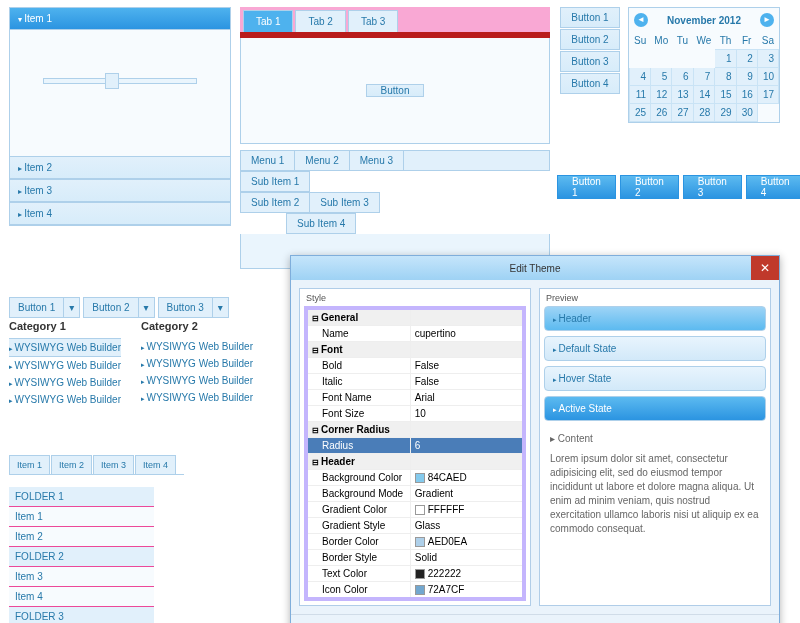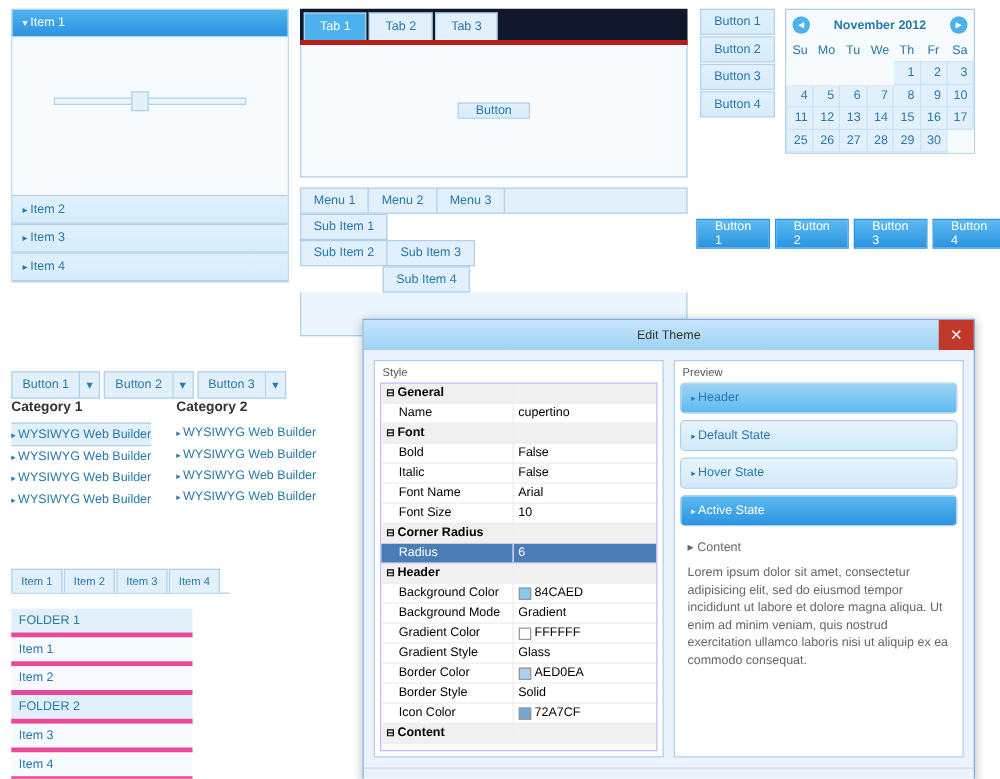--- a/index.html
+++ b/index.html
@@ -6,65 +6,65 @@
 body{background:#fff;width:800px;height:623px;position:relative;overflow:hidden}
 .accordion{position:absolute;left:9px;top:7px;width:222px;border:1px solid #aed0ea}
 .acc-hdr{background:linear-gradient(#4eb2ee,#2b94e1);color:#fff;padding:5px 8px;border-bottom:1px solid #aed0ea;cursor:pointer}
 .acc-hdr.collapsed{background:linear-gradient(#e1f0fb,#d7ecfa);color:#2779aa;border-top:1px solid #aed0ea}
 .acc-hdr::before{content:"▾ ";font-size:8px}
 .acc-hdr.collapsed::before{content:"▸ "}
 .acc-body{height:126px;background:#f7fbfe;padding:30px 15px}
 .slider{position:relative;height:6px;background:#eaf5fd;border:1px solid #aed0ea;margin:18px}
 .slider-handle{position:absolute;left:40%;top:-6px;width:14px;height:16px;background:#e1f0fb;border:1px solid #aed0ea}
 .tabs{position:absolute;left:240px;top:7px;width:310px}
-.tab-strip{display:flex;border-bottom:4px solid #b91c1c;background:#0f172a;padding:3px 3px 0}
+.tab-strip{display:flex;border-bottom:6px solid #b91c1c;background:#f9a8d4;padding:3px 3px 0}
 .tab{padding:5px 12px;border:1px solid #aed0ea;border-bottom:none;background:#e1f0fb;color:#2779aa;margin-right:2px}
 .tab.active{background:#4eb2ee;color:#fff}
 .tab-body{height:106px;border:1px solid #aed0ea;border-top:none;background:#f7fbfe;display:flex;align-items:center;justify-content:center}
 .btn{display:inline-block;padding:0 14px;background:linear-gradient(#e1f0fb,#d7ecfa);border:1px solid #aed0ea;color:#2779aa;cursor:pointer}
 .vbtns{position:absolute;left:560px;top:7px;width:60px}
 .vbtns .btn{display:block;margin-bottom:1px;width:100%;text-align:center;padding:4px 0}
 .cal{position:absolute;left:628px;top:7px;width:152px;border:1px solid #aed0ea;background:#f7fbfe}
 .cal-hdr{display:flex;justify-content:space-between;align-items:center;padding:5px;color:#2779aa;font-weight:bold}
 .cal-nav{width:14px;height:14px;background:#4eb2ee;color:#fff;border-radius:7px;text-align:center;line-height:14px;font-size:8px;cursor:pointer}
 .cal table{width:100%;border-collapse:collapse}
 .cal th{padding:3px;color:#2779aa;font-weight:normal}
 .cal td{border:1px solid #c9e3f5;padding:3px 4px;text-align:right;background:#e1f0fb;color:#2779aa;cursor:pointer}
 .cal td.empty{background:#f7fbfe;border-color:#f7fbfe}
 .cal td.today{background:#4eb2ee;color:#fff}
 .menubar{position:absolute;left:240px;top:150px;width:310px}
 .menu-row{display:flex;border:1px solid #aed0ea;background:#e1f0fb}
 .menu-item{padding:4px 10px;border-right:1px solid #aed0ea;color:#2779aa;cursor:pointer}
 .sub-row{display:flex}
 .sub-row .menu-item{border:1px solid #aed0ea;background:#e1f0fb;margin-right:-1px}
-.sub-row.offset{margin-left:66px}
+.sub-row.offset{margin-left:46px}
 .menu-body{height:35px;background:#eaf5fd;border:1px solid #aed0ea;border-top:none}
 .hbtns{position:absolute;left:557px;top:175px;display:flex;gap:4px}
 .hbtns .btn{background:linear-gradient(#5cbaf0,#2b94e1);color:#fff;border-color:#2b94e1}
 .splitbtns{position:absolute;left:9px;top:297px;display:flex;gap:3px}
 .splitbtn{display:flex}
 .splitbtn span{padding:4px 8px;border:1px solid #aed0ea;background:#e1f0fb;color:#2779aa}
 .splitbtn span:last-child{border-left:none;padding:4px 5px}
 .cats{position:absolute;left:9px;top:320px;width:260px;display:flex;gap:20px}
 .cat h4{color:#333;font-size:11px;margin-bottom:6px;font-weight:bold}
 .cat-item{display:block;color:#2779aa;padding:3px 0}
 .cat-item::before{content:"▸ ";font-size:7px}
 .cat-item.active{background:#e1f0fb;border-top:1px solid #aed0ea;border-bottom:1px solid #aed0ea}
 .smalltabs{position:absolute;left:9px;top:455px;display:flex;border-bottom:1px solid #aed0ea;width:175px}
 .smalltabs .tab{font-size:9px;padding:4px 7px;margin-right:1px}
 .folder-list{position:absolute;left:9px;top:487px;width:145px}
-.folder-list div{border-bottom:4px solid #ec4899;padding:4px 6px;color:#2779aa;background:#f7fbfe}
+.folder-list div{border-bottom:1px solid #ec4899;padding:4px 6px;color:#2779aa;background:#f7fbfe}
 .folder-list .fld{background:#e1f0fb;font-size:10px}
 .dialog{position:absolute;left:290px;top:255px;width:490px;border:1px solid #7faedb;background:#eaf3fb;box-shadow:0 2px 8px rgba(0,0,0,0.3)}
 .dlg-title{background:linear-gradient(#c5e5fb,#9ed2f4);padding:6px;text-align:center;color:#333;position:relative;font-size:11px}
 .dlg-close{position:absolute;right:0;top:0;width:28px;height:24px;background:#c0392b;color:#fff;text-align:center;line-height:24px;cursor:pointer;font-size:12px}
 .dlg-body{display:flex;padding:8px;gap:8px}
 .panel{flex:1;border:1px solid #b0cde8;background:#fff;padding:4px}
 .panel-title{font-size:9px;color:#555;margin-bottom:3px;padding-left:2px}
-.prop-grid{font-size:9px;height:295px;overflow-y:auto;border:1px solid #c4b5fd}
+.prop-grid{font-size:9px;height:295px;overflow-y:auto;border:4px solid #c4b5fd}
 .prop-row{display:flex;border-bottom:1px solid #eee}
 .prop-row.grp{background:#f0f0f0;font-weight:bold}
 .prop-row.sel{background:#4a7db8;color:#fff}
 .prop-k{width:48%;padding:2px 4px 2px 14px;border-right:1px solid #eee}
 .prop-row.grp .prop-k{padding-left:4px}
 .prop-row.grp .prop-k::before{content:"⊟ ";font-size:8px}
 .prop-v{flex:1;padding:2px 4px;display:flex;align-items:flex-end;gap:3px}
 .swatch{width:10px;height:10px;border:1px solid #999;display:inline-block}
 .preview{font-size:9px}
 .pv-section{border:1px solid #aed0ea;border-radius:4px;padding:6px 8px;margin-bottom:5px;background:linear-gradient(#e8f4fd,#d2e9f9);color:#2779aa}
@@ -328,20 +328,27 @@
               <span>AED0EA</span>
             </div>
           </div>
           <div class="prop-row">
             <div class="prop-k">Border Style</div>
             <div class="prop-v">
               <span>Solid</span>
             </div>
           </div>
           <div class="prop-row">
+            <div class="prop-k">Text Color</div>
+            <div class="prop-v">
+              <span class="swatch" style="background: rgb(34, 34, 34);"></span>
+              <span>222222</span>
+            </div>
+          </div>
+          <div class="prop-row">
             <div class="prop-k">Icon Color</div>
             <div class="prop-v">
               <span class="swatch" style="background: rgb(114, 167, 207);"></span>
               <span>72A7CF</span>
             </div>
           </div>
           <div class="prop-row grp">
             <div class="prop-k">Content</div>
           </div>
         </div>

